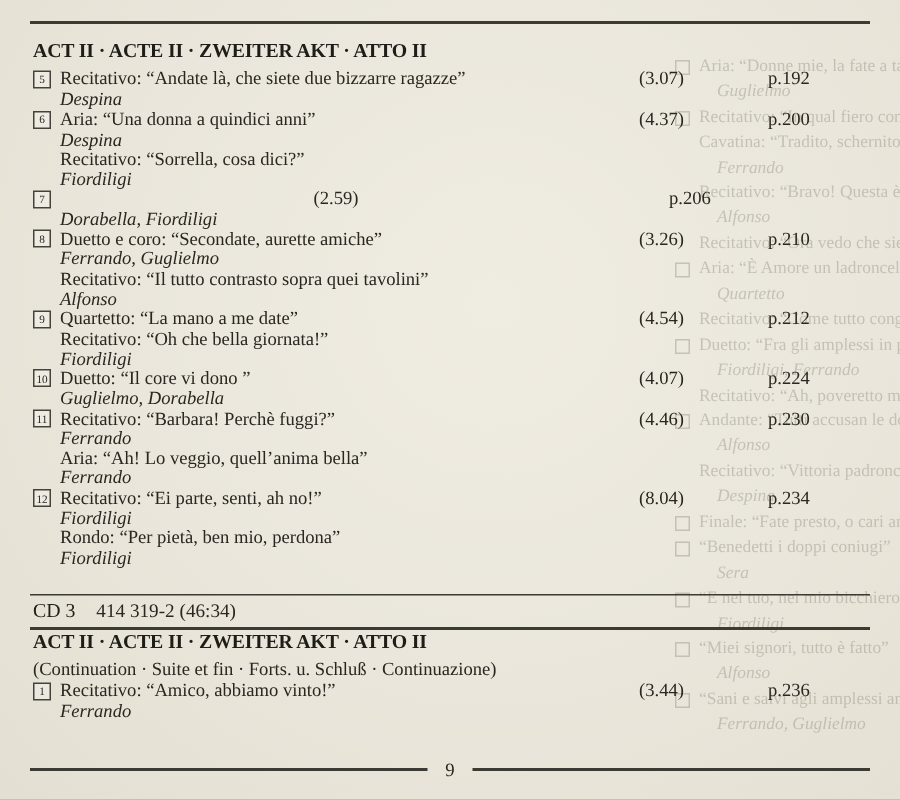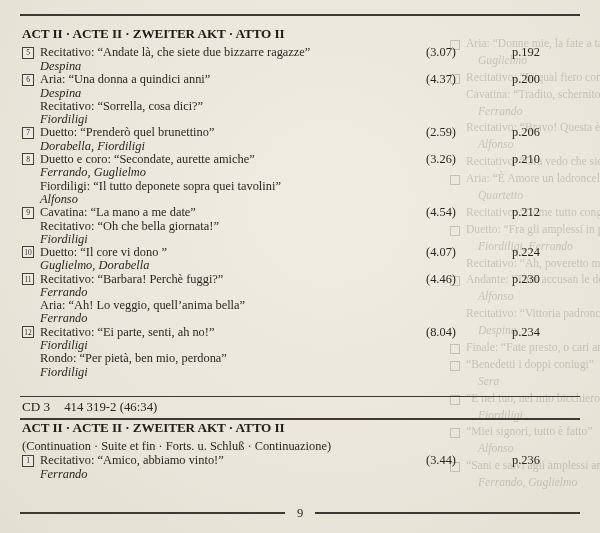--- a/index.html
+++ b/index.html
@@ -149,21 +149,20 @@
           <span class="pagecell"></span>
         </div>
         <div class="trow">
           <span class="numcell"></span>
           <span class="txtcell it">Fiordiligi</span>
           <span class="durcell"></span>
           <span class="pagecell"></span>
         </div>
         <div class="trow">
           <span class="numcell"><span class="numbox">7</span></span>
-          <span class="txtcell">Duetto: “Prenderò quel brunettino”</span>
           <span class="durcell">(2.59)</span>
           <span class="pagecell">p.206</span>
         </div>
         <div class="trow">
           <span class="numcell"></span>
           <span class="txtcell it">Dorabella, Fiordiligi</span>
           <span class="durcell"></span>
           <span class="pagecell"></span>
         </div>
         <div class="trow">
@@ -173,33 +172,33 @@
           <span class="pagecell">p.210</span>
         </div>
         <div class="trow">
           <span class="numcell"></span>
           <span class="txtcell it">Ferrando, Guglielmo</span>
           <span class="durcell"></span>
           <span class="pagecell"></span>
         </div>
         <div class="trow">
           <span class="numcell"></span>
-          <span class="txtcell">Fiordiligi: “Il tutto deponete sopra quei tavolini”</span>
+          <span class="txtcell">Recitativo: “Il tutto contrasto sopra quei tavolini”</span>
           <span class="durcell"></span>
           <span class="pagecell"></span>
         </div>
         <div class="trow">
           <span class="numcell"></span>
           <span class="txtcell it">Alfonso</span>
           <span class="durcell"></span>
           <span class="pagecell"></span>
         </div>
         <div class="trow">
           <span class="numcell"><span class="numbox">9</span></span>
-          <span class="txtcell">Cavatina: “La mano a me date”</span>
+          <span class="txtcell">Quartetto: “La mano a me date”</span>
           <span class="durcell">(4.54)</span>
           <span class="pagecell">p.212</span>
         </div>
         <div class="trow">
           <span class="numcell"></span>
           <span class="txtcell">Recitativo: “Oh che bella giornata!”</span>
           <span class="durcell"></span>
           <span class="pagecell"></span>
         </div>
         <div class="trow">

